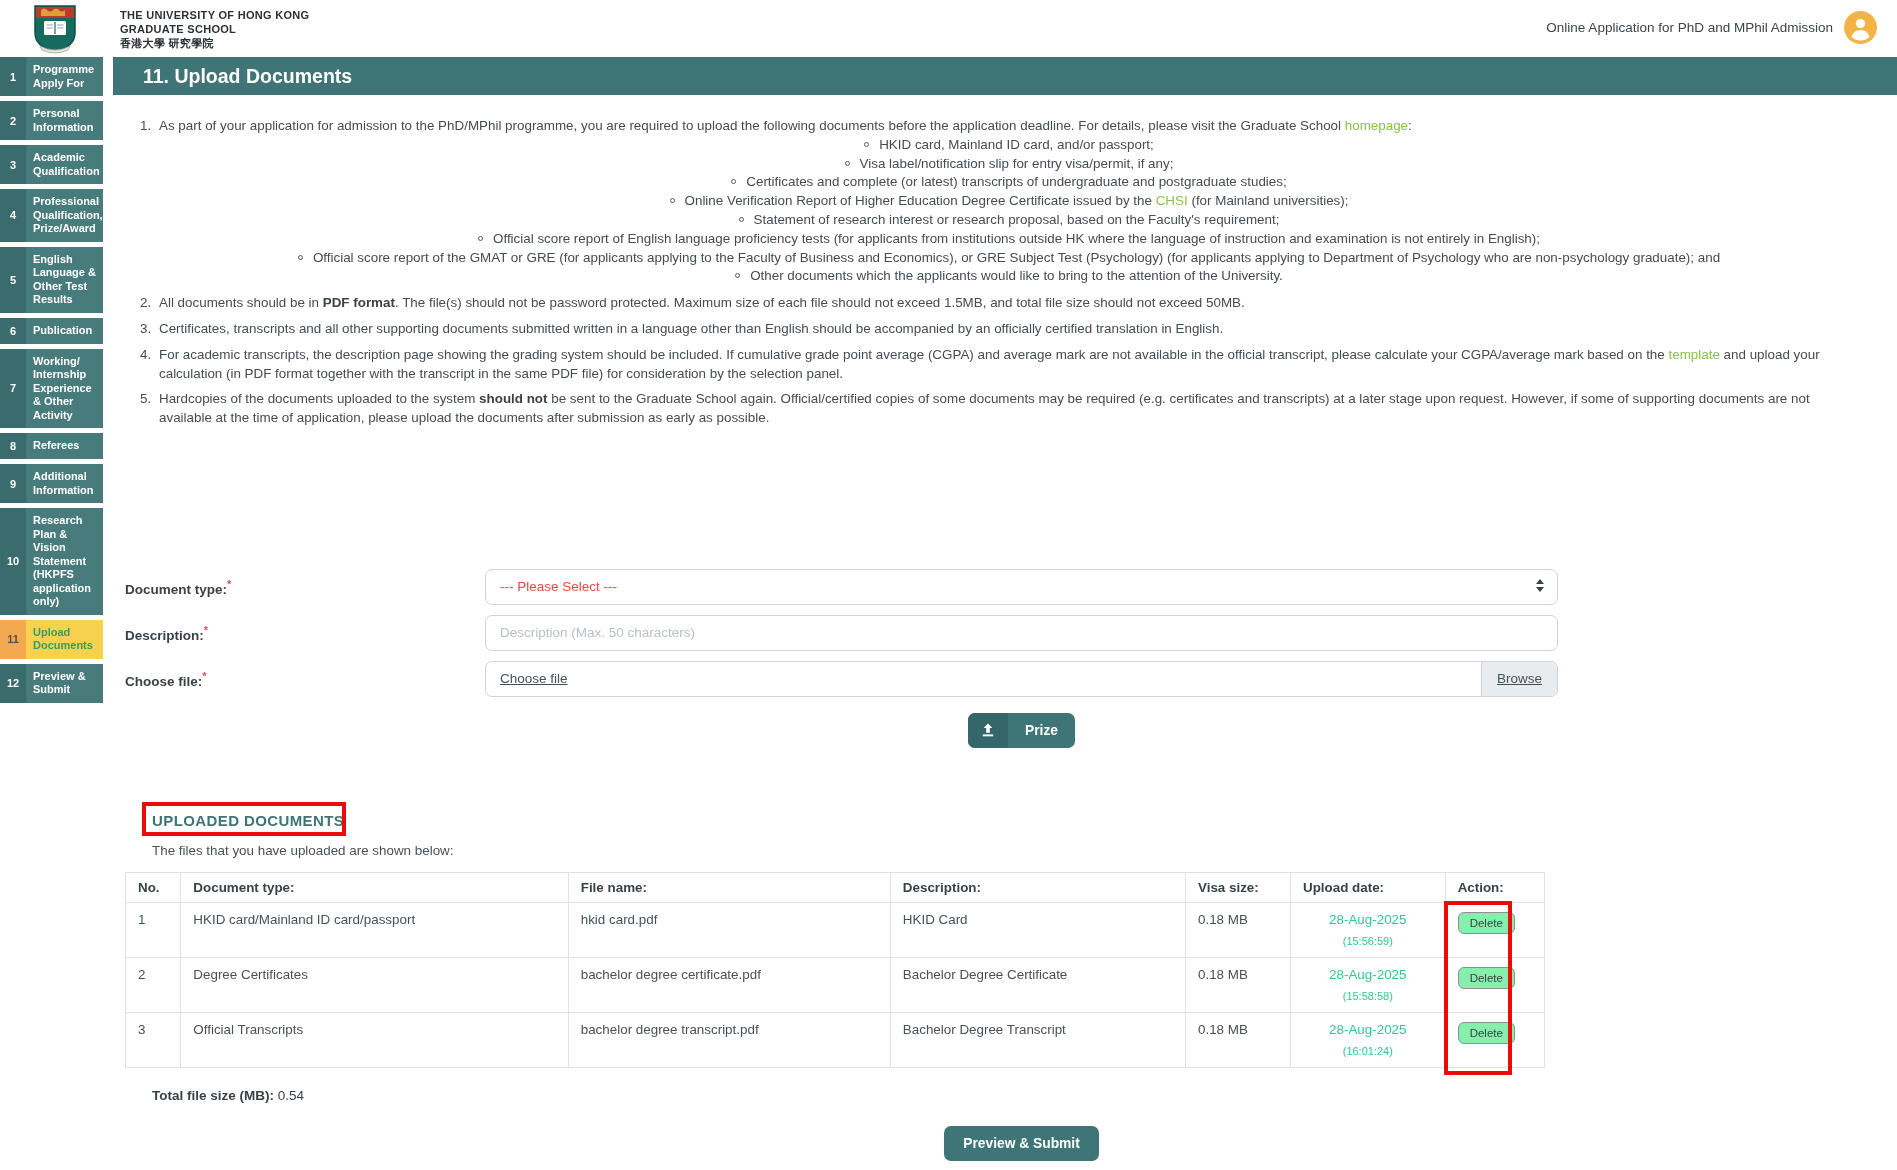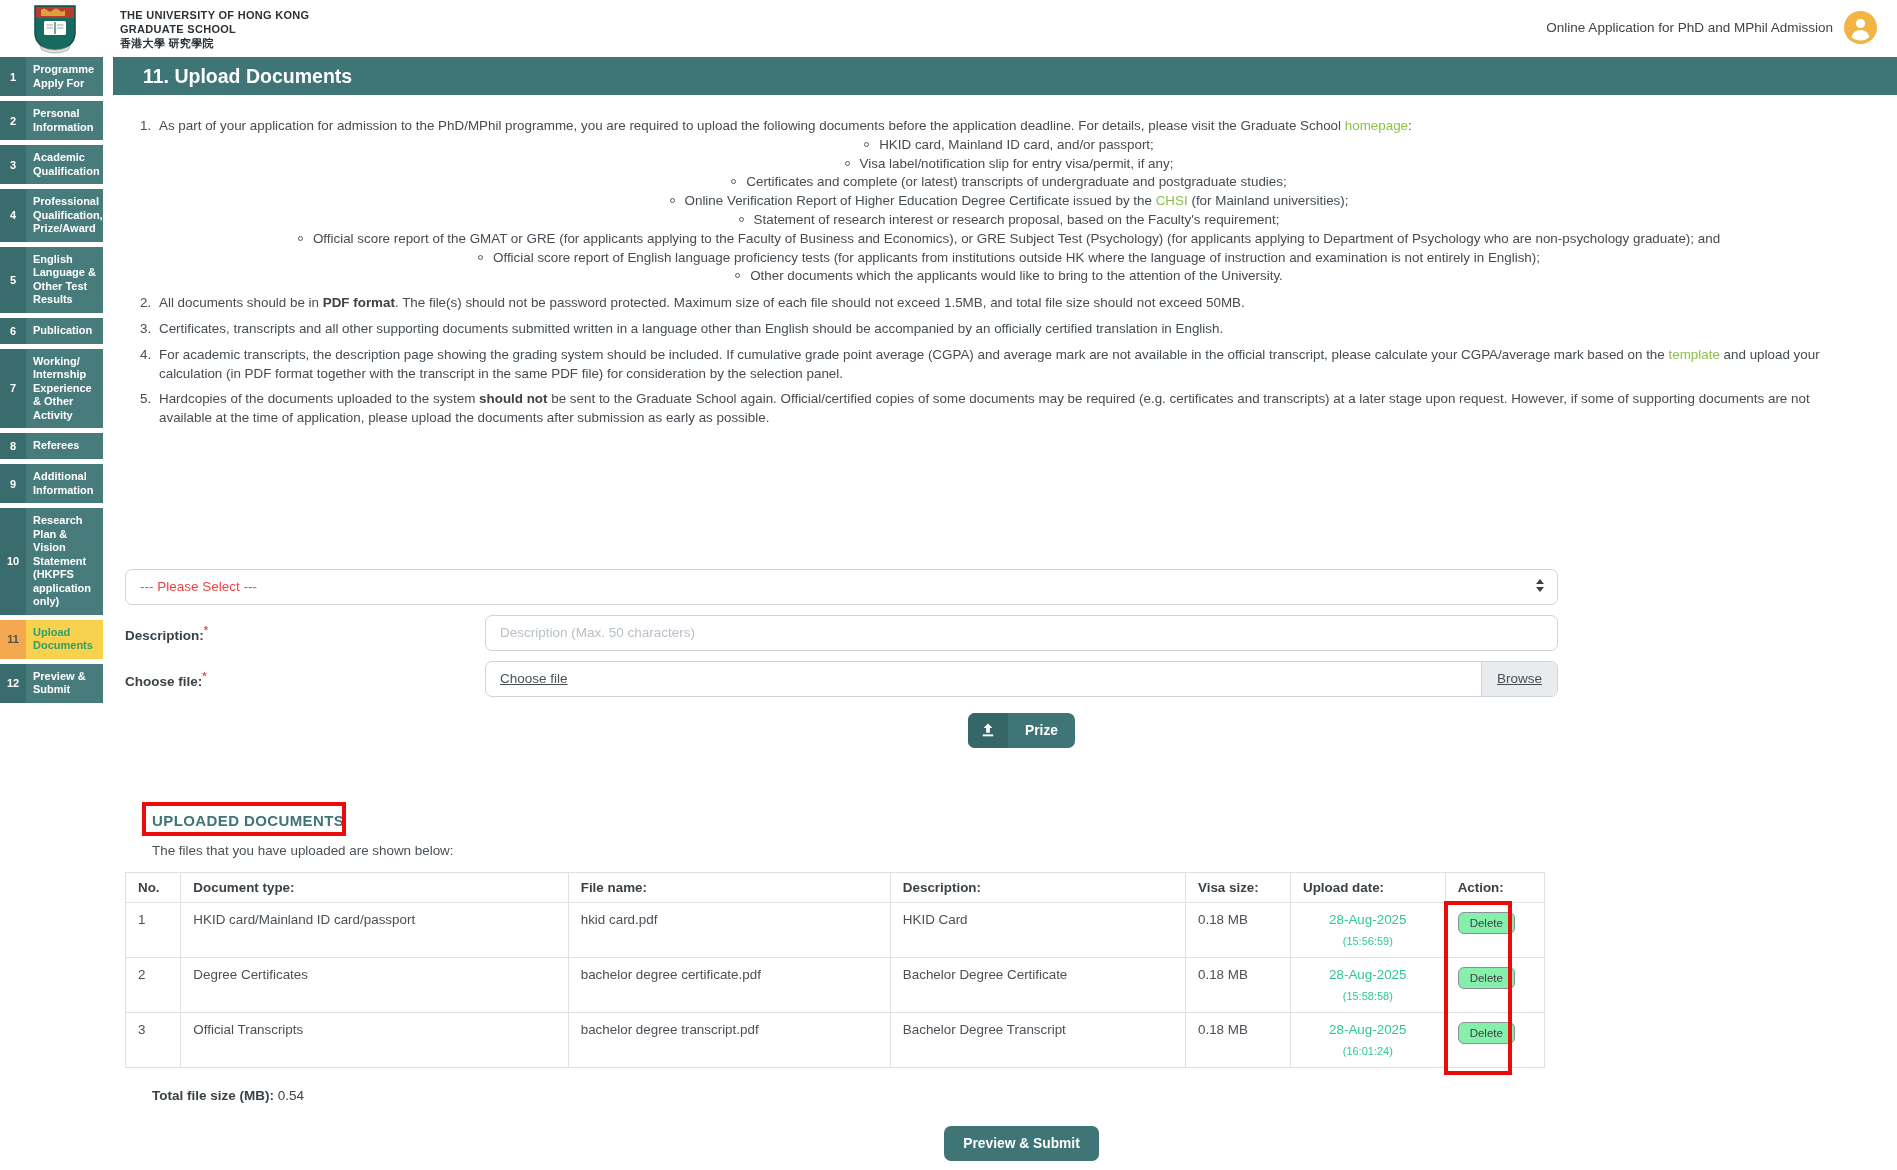--- a/index.html
+++ b/index.html
@@ -186,25 +186,25 @@
             <div class="bullet">
               <span class="dot"></span>
               <span><span>Online Verification Report of Higher Education Degree Certificate issued by the </span><span class="lnk">CHSI</span><span> (for Mainland universities);</span></span>
             </div>
             <div class="bullet">
               <span class="dot"></span>
               <span><span>Statement of research interest or research proposal, based on the Faculty's requirement;</span></span>
             </div>
             <div class="bullet">
               <span class="dot"></span>
+              <span><span>Official score report of English language proficiency tests (for applicants from institutions outside HK where the language of instruction and examination is not entirely in English);</span></span>
+            </div>
+            <div class="bullet">
+              <span class="dot"></span>
               <span><span>Official score report of the GMAT or GRE (for applicants applying to the Faculty of Business and Economics), or GRE Subject Test (Psychology) (for applicants applying to Department of Psychology who are non-psychology graduate); and</span></span>
-            </div>
-            <div class="bullet">
-              <span class="dot"></span>
-              <span><span>Official score report of English language proficiency tests (for applicants from institutions outside HK where the language of instruction and examination is not entirely in English);</span></span>
             </div>
             <div class="bullet">
               <span class="dot"></span>
               <span><span>Other documents which the applicants would like to bring to the attention of the University.</span></span>
             </div>
           </div></div>
       </div>
       <div class="ins-item">
         <span class="inum">2.</span>
         <div class="ins-body"><span>All documents should be in </span><span class="b">PDF format</span><span>. The file(s) should not be password protected. Maximum size of each file should not exceed 1.5MB, and total file size should not exceed 50MB.</span></div>
@@ -218,20 +218,21 @@
         <div class="ins-body"><span>For academic transcripts, the description page showing the grading system should be included. If cumulative grade point average (CGPA) and average mark are not available in the official transcript, please calculate your CGPA/average mark based on the </span><span class="lnk">template</span><span> and upload your calculation (in PDF format together with the transcript in the same PDF file) for consideration by the selection panel.</span></div>
       </div>
       <div class="ins-item">
         <span class="inum">5.</span>
         <div class="ins-body"><span>Hardcopies of the documents uploaded to the system </span><span class="b">should not</span><span> be sent to the Graduate School again. Official/certified copies of some documents may be required (e.g. certificates and transcripts) at a later stage upon request. However, if some of supporting documents are not available at the time of application, please upload the documents after submission as early as possible.</span></div>
       </div>
     </div>
 
   <div class="form-area">
     <div class="frow">
+      <div class="flabel"><span>Document type:</span><span class="req">*</span></div>
       <div class="fctrl">
         <div class="select">
           <span>--- Please Select ---</span>
           <span class="updown">
               <i class="tri-up"></i>
               <i class="tri-down"></i>
             </span>
         </div>
       </div>
     </div>

